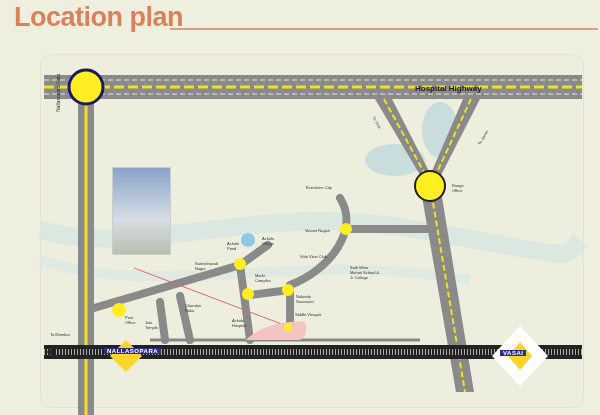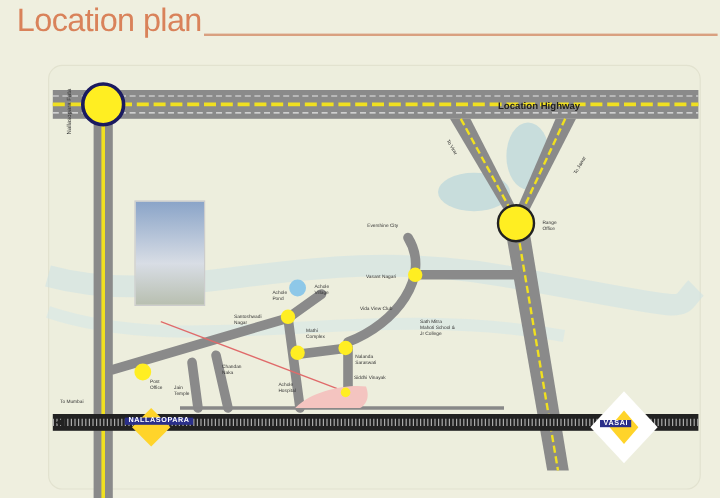--- a/index.html
+++ b/index.html
@@ -1,17 +1,17 @@
 <!DOCTYPE html>
 <html><head>
 <meta charset="utf-8">
 <style>
   html, body { margin: 0; padding: 0; }
   body { width: 600px; height: 415px; background: #efefdf; position: relative; overflow: hidden; font-family: "Liberation Sans", sans-serif; }
-  .title { position: absolute; left: 14px; top: 2px; font-size: 27px; color: #d9825a; letter-spacing: -0.5px; font-weight: normal; }
+  .title { position: absolute; left: 14px; top: 2px; font-size: 27px; color: #d9825a; letter-spacing: -0.5px; font-weight: bold; }
   .title-rule { position: absolute; left: 170px; top: 28px; width: 428px; height: 2px; background: #d9a080; }
   .map { position: absolute; left: 40px; top: 54px; width: 542px; height: 352px; border: 1px solid #e2e2cf; border-radius: 12px; background: #edeedd; }
   svg.mapsvg { position: absolute; left: 0; top: 0; }
   .lbl { position: absolute; font-size: 4px; color: #333; line-height: 5px; }
   .building { position: absolute; left: 112px; top: 167px; width: 57px; height: 86px; background: linear-gradient(#8aa4c8, #d8dde5 60%, #b8bfb0); border: 1px solid #ccc; }
   .nh-label { position: absolute; left: 415px; top: 84px; font-size: 8px; font-weight: bold; color: #222; }
   .np-label { position: absolute; left: 55px; top: 112px; font-size: 5px; color: #333; transform: rotate(-90deg); transform-origin: left top; white-space: nowrap; }
   .station { position: absolute; font-size: 6px; font-weight: bold; color: #fff; background: #2a2f8a; padding: 0 3px; letter-spacing: 0.5px; }
 </style>
 </head>
@@ -77,21 +77,21 @@
   <circle cx="248" cy="240" r="7" fill="#8ec8e8"></circle>
 
   <polygon points="126,340 142,356 126,372 110,356" fill="#ffd42a"></polygon>
   <polygon points="520,326 548,356 520,386 492,356" fill="#fff"></polygon>
   <polygon points="520,342 532,356 520,370 508,356" fill="#ffd42a"></polygon>
 
   <polygon points="46,352 54,348 54,356" fill="#222"></polygon>
 </svg>
 
 <div class="building"></div>
-<div class="nh-label">Location Highway</div>
+<div class="nh-label">Hospital Highway</div>
 <div class="np-label">Nallasopara Fata</div>
 
 <div class="lbl" style="left:306px;top:185px;">Evershine City</div>
 <div class="lbl" style="left:305px;top:228px;">Vasant Nagari</div>
 <div class="lbl" style="left:452px;top:183px;width:20px;">Range Office</div>
 <div class="lbl" style="left:300px;top:254px;">Vida View Club</div>
 <div class="lbl" style="left:350px;top:265px;width:30px;">Sath Mitra Mahoti School &amp; Jr College</div>
 <div class="lbl" style="left:262px;top:236px;width:16px;">Achole Village</div>
 <div class="lbl" style="left:227px;top:241px;width:14px;">Achole Pond</div>
 <div class="lbl" style="left:195px;top:261px;width:28px;">Santoshwadi Nagar</div>

